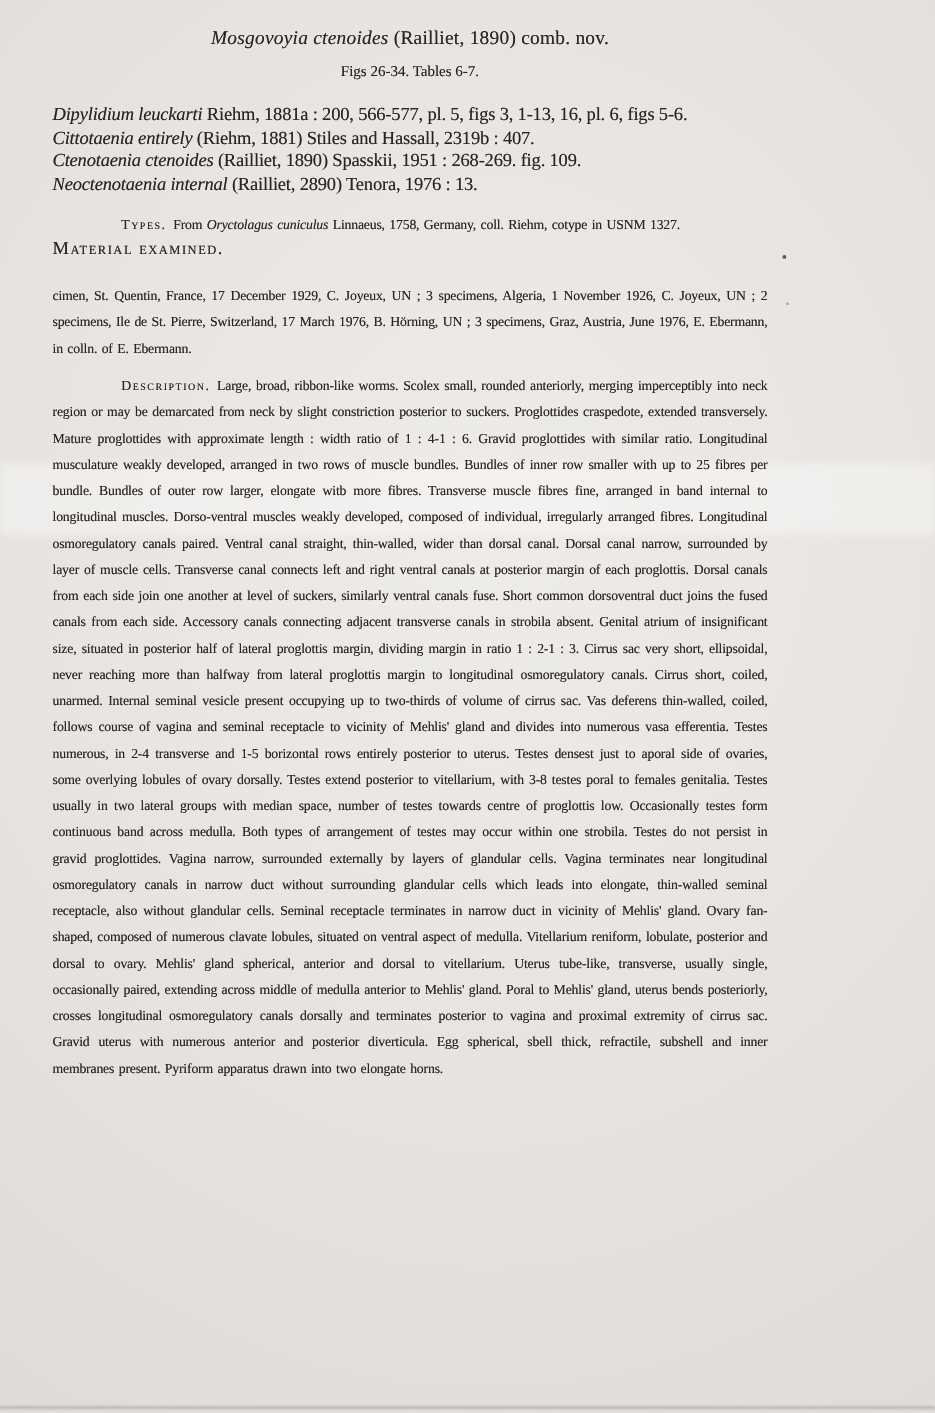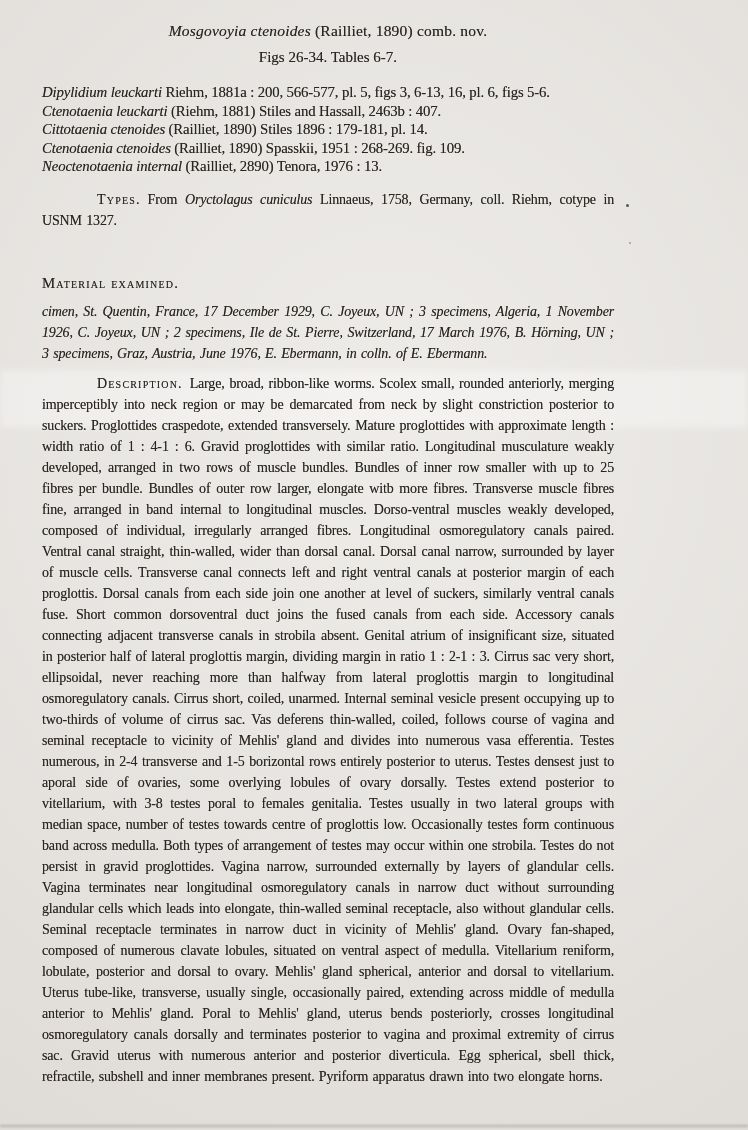--- a/index.html
+++ b/index.html
@@ -20,50 +20,49 @@
     text-shadow: 0 0 0.5px rgba(42,37,32,0.55);
   }
   .title {
     text-align: center;
     font-size: 15.5px;
     line-height: 20px;
     letter-spacing: 0.2px;
   }
   .subtitle {
     text-align: center;
-    font-size: 15px;
+    font-size: 12px;
     line-height: 20px;
     margin-top: 6px;
     margin-bottom: 16px;
   }
   .synonymy { margin-top: 2px; }
   .syn-line {
     font-size: 14.8px;
     line-height: 18.5px;
     letter-spacing: -0.15px;
     white-space: nowrap;
   }
   .para {
     margin: 0;
-    font-size: 14px;
+    font-size: 11px;
     line-height: 21px;
     letter-spacing: -0.15px;
     word-spacing: 1px;
     text-align: justify;
   }
   .indent { text-indent: 55px; }
   .types-para { margin-top: 13px; }
   .section-heading {
-    margin-top: 44px;
     font-size: 14.8px;
     font-variant: small-caps;
     letter-spacing: 1.2px;
   }
   .material-p1 { margin-top: 13px; }
-  .material-p2 { margin-top: 9px; font-style: italic; }
+  .material-p2 { margin-top: 19px; }
   .description-para { margin-top: 9px; }
   .seg-r { font-style: normal; }
   .seg-i { font-style: italic; }
   .seg-sc { font-variant: small-caps; letter-spacing: 1.2px; }
   .light-band {
     position: absolute; z-index: -1;
     left: 0; top: 370px; width: 748px; height: 58px;
     background: rgba(255,255,255,0.35);
     filter: blur(3px);
   }
@@ -88,23 +87,22 @@
 
   <div class="light-band"></div>
   <div class="speck speck-1"></div>
   <div class="speck speck-2"></div>
   <div class="bottom-edge"></div>
 
   <div class="title"><span class="seg-i">Mosgovoyia ctenoides</span><span class="seg-r"> (Railliet, 1890) comb. nov.</span></div>
   <div class="subtitle">Figs 26-34. Tables 6-7.</div>
 
   <div class="synonymy">
-    <div class="syn-line"><span class="seg-i">Dipylidium leuckarti</span><span class="seg-r"> Riehm, 1881a : 200, 566-577, pl. 5, figs 3, 6-13, 16, pl. 6, figs 5-6.</span></div>
-    <div class="syn-line"><span class="seg-i">Ctenotaenia leuckarti</span><span class="seg-r"> (Riehm, 1881) Stiles and Hassall, 2463b : 407.</span></div>
-    <div class="syn-line"><span class="seg-i">Cittotaenia ctenoides</span><span class="seg-r"> (Railliet, 1890) Stiles 1896 : 179-181, pl. 14.</span></div>
+    <div class="syn-line"><span class="seg-i">Dipylidium leuckarti</span><span class="seg-r"> Riehm, 1881a : 200, 566-577, pl. 5, figs 3, 1-13, 16, pl. 6, figs 5-6.</span></div>
+    <div class="syn-line"><span class="seg-i">Cittotaenia entirely</span><span class="seg-r"> (Riehm, 1881) Stiles and Hassall, 2319b : 407.</span></div>
     <div class="syn-line"><span class="seg-i">Ctenotaenia ctenoides</span><span class="seg-r"> (Railliet, 1890) Spasskii, 1951 : 268-269. fig. 109.</span></div>
     <div class="syn-line"><span class="seg-i">Neoctenotaenia internal</span><span class="seg-r"> (Railliet, 2890) Tenora, 1976 : 13.</span></div>
   </div>
 
   <p class="para indent types-para"><span class="seg-sc">Types.</span><span class="seg-r"> From </span><span class="seg-i">Oryctolagus cuniculus</span><span class="seg-r"> Linnaeus, 1758, Germany, coll. Riehm, cotype in USNM 1327.</span></p>
 
   <div class="section-heading">Material examined.</div>
 
   <p class="para material-p2">cimen, St. Quentin, France, 17 December 1929, C. Joyeux, UN ; 3 specimens, Algeria, 1 November 1926, C. Joyeux, UN ; 2 specimens, Ile de St. Pierre, Switzerland, 17 March 1976, B. Hörning, UN ; 3 specimens, Graz, Austria, June 1976, E. Ebermann, in colln. of E. Ebermann.</p>
 

